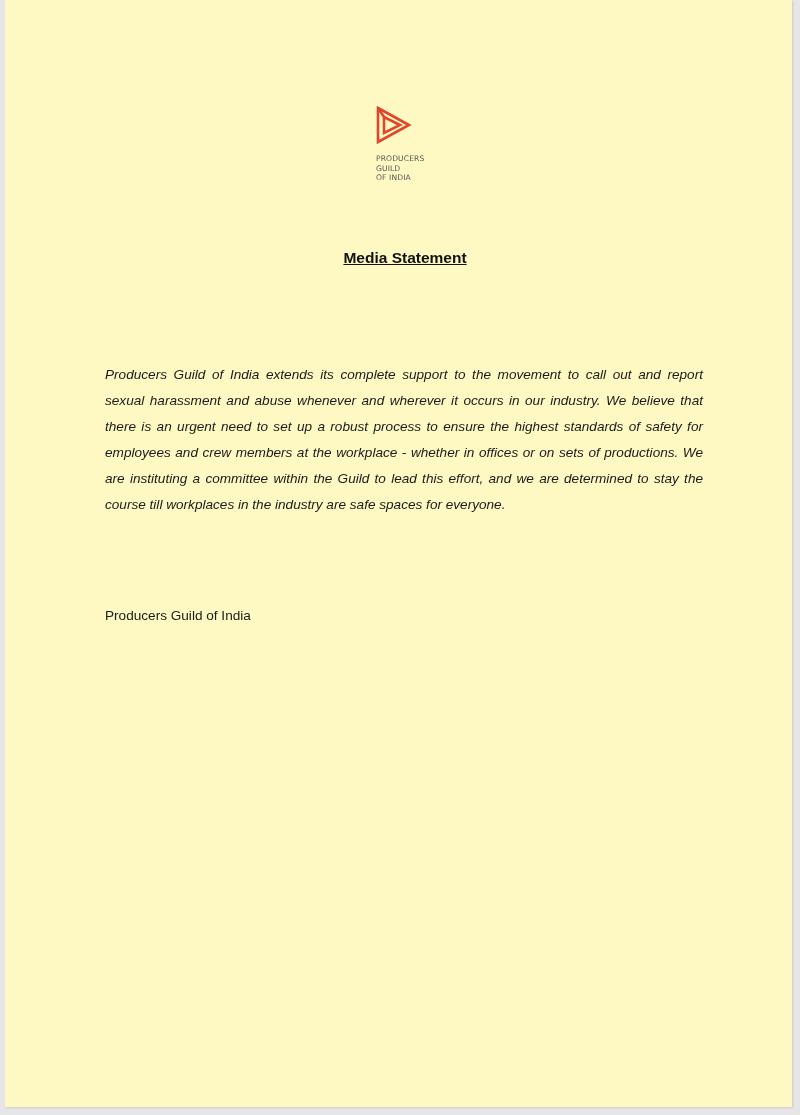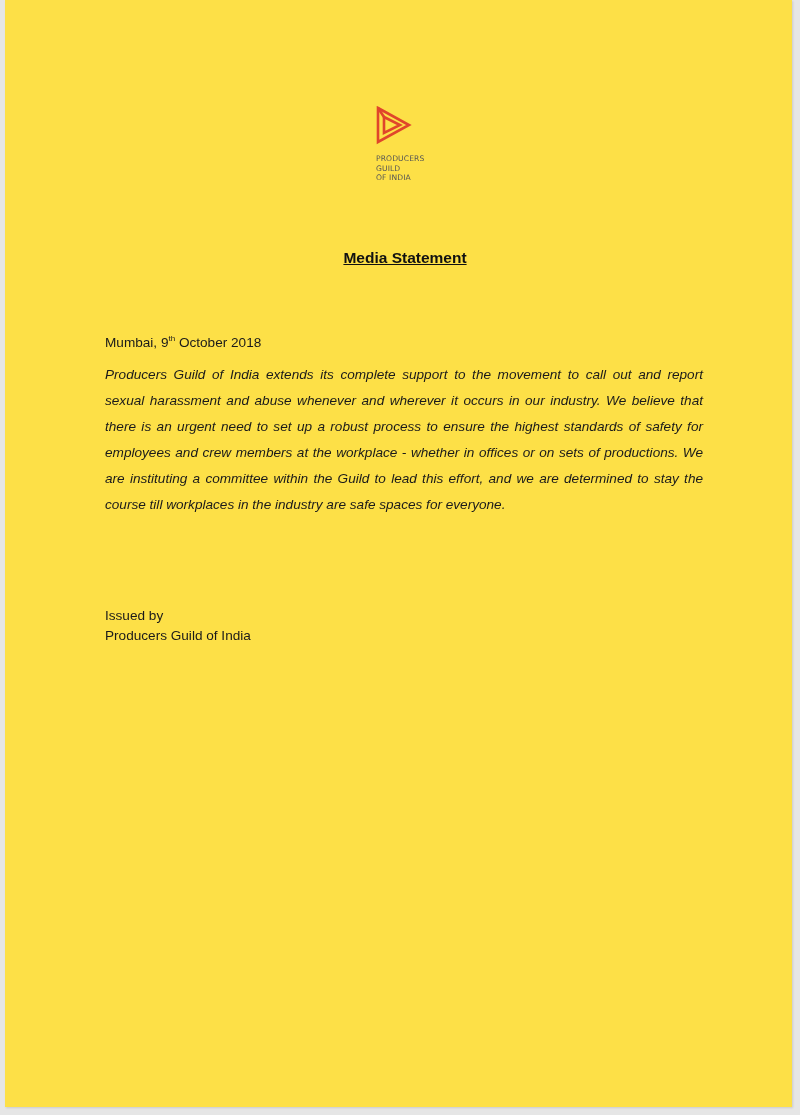--- a/index.html
+++ b/index.html
@@ -4,21 +4,21 @@
 <style>
   html, body { margin: 0; padding: 0; }
   body {
     width: 800px; height: 1115px; overflow: hidden;
     background: #e6e6e6;
     position: relative;
     font-family: "Liberation Sans", sans-serif;
   }
   .page {
     position: absolute; left: 5px; top: 0; width: 787px; height: 1107px;
-    background: #fde047;
+    background: #fef9c3;
     box-shadow: 1px 1px 2px rgba(0,0,0,0.12);
   }
   .logo {
     position: absolute; left: 369px; top: 106px; width: 70px; height: 82px;
   }
   .logo svg { position: absolute; left: 2px; top: 0; }
   .logo-text {
     position: absolute; left: 2px; top: 48px;
     font-family: "DejaVu Sans", sans-serif;
     font-size: 7.6px; line-height: 9.5px; color: #555;
@@ -54,22 +54,20 @@
         <path d="M2 2 L8 11"></path>
       </g>
     </svg>
     <div class="logo-text"><span>PRODUCERS</span>
 <span>GUILD</span>
 <span>OF INDIA</span></div>
   </div>
 
   <div class="title">Media Statement</div>
 
-  <div class="body-text dateline"><span>Mumbai, 9</span><sup>th</sup><span> October 2018</span></div>
 
   <div class="body-text para">Producers Guild of India extends its complete support to the movement to call out and report sexual harassment and abuse whenever and wherever it occurs in our industry. We believe that there is an urgent need to set up a robust process to ensure the highest standards of safety for employees and crew members at the workplace - whether in offices or on sets of productions. We are instituting a committee within the Guild to lead this effort, and we are determined to stay the course till workplaces in the industry are safe spaces for everyone.</div>
 
   <div class="body-text issued">
-    <div>Issued by</div>
     <div>Producers Guild of India</div>
   </div>
 
 </div>
 
 </body></html>

